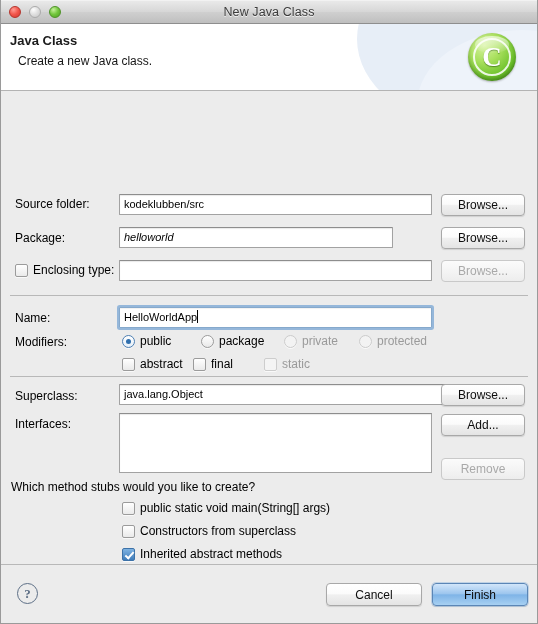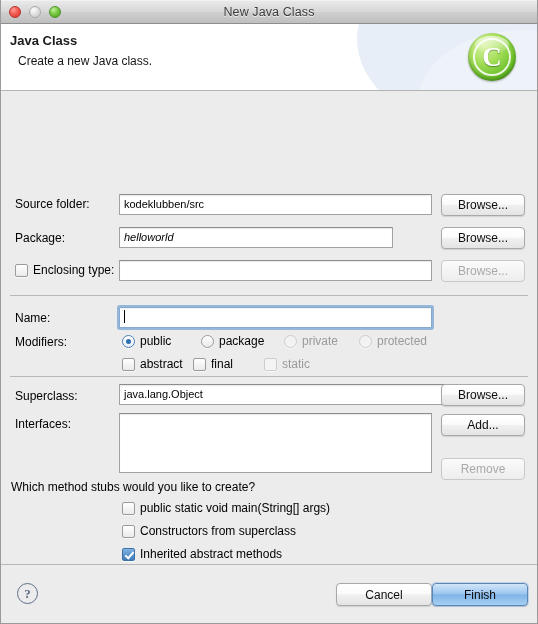--- a/index.html
+++ b/index.html
@@ -335,20 +335,21 @@
     font-size: 13px;
     font-weight: bold;
     color: #5d6f86;
     font-family: "Liberation Serif", serif;
   }
   .footer-btns {
     position: absolute;
     right: 9px;
     top: 18px;
     display: flex;
+    gap: 10px;
   }
   .footer-btns .btn { height: 23px; min-width: 74px; }
   .btn.wide { min-width: 96px; }
   .cursor-bar {
     display: inline-block;
     width: 1px;
     height: 13px;
     background: #000;
     vertical-align: -2px;
     margin-left: 0px;
@@ -413,21 +414,21 @@
       <span class="tfval"></span>
     </div>
     <div class="btn disabled" style="position:absolute; left:440px; top:169px; width:84px;">Browse...</div>
 
     <div class="sep" style="top:204px;"></div>
 
     <div class="row" style="left:14px; top:220px;">
       <span class="lbl">Name:</span>
     </div>
     <div class="tfield focused" style="position:absolute; left:118px; top:216px; width:313px;">
-      <span class="cursor-bar"></span>
+      <span class="tfval">HelloWorldApp</span><span class="cursor-bar"></span>
     </div>
 
     <div class="row" style="left:14px; top:244px;">
       <span class="lbl">Modifiers:</span>
     </div>
 
     <div class="opt" style="position:absolute; left:121px; top:243px;">
       <span class="radio on"></span>
       <span class="lbl">public</span>
     </div>

